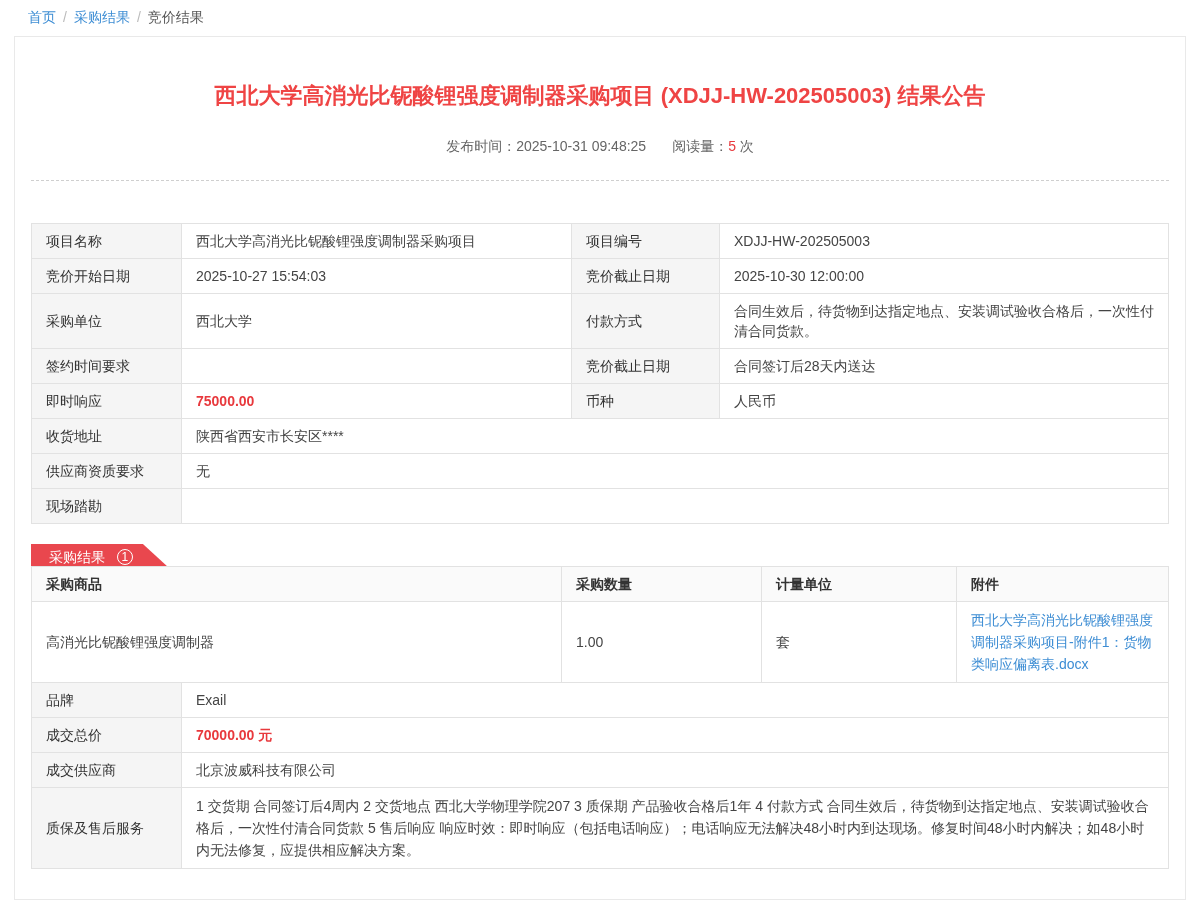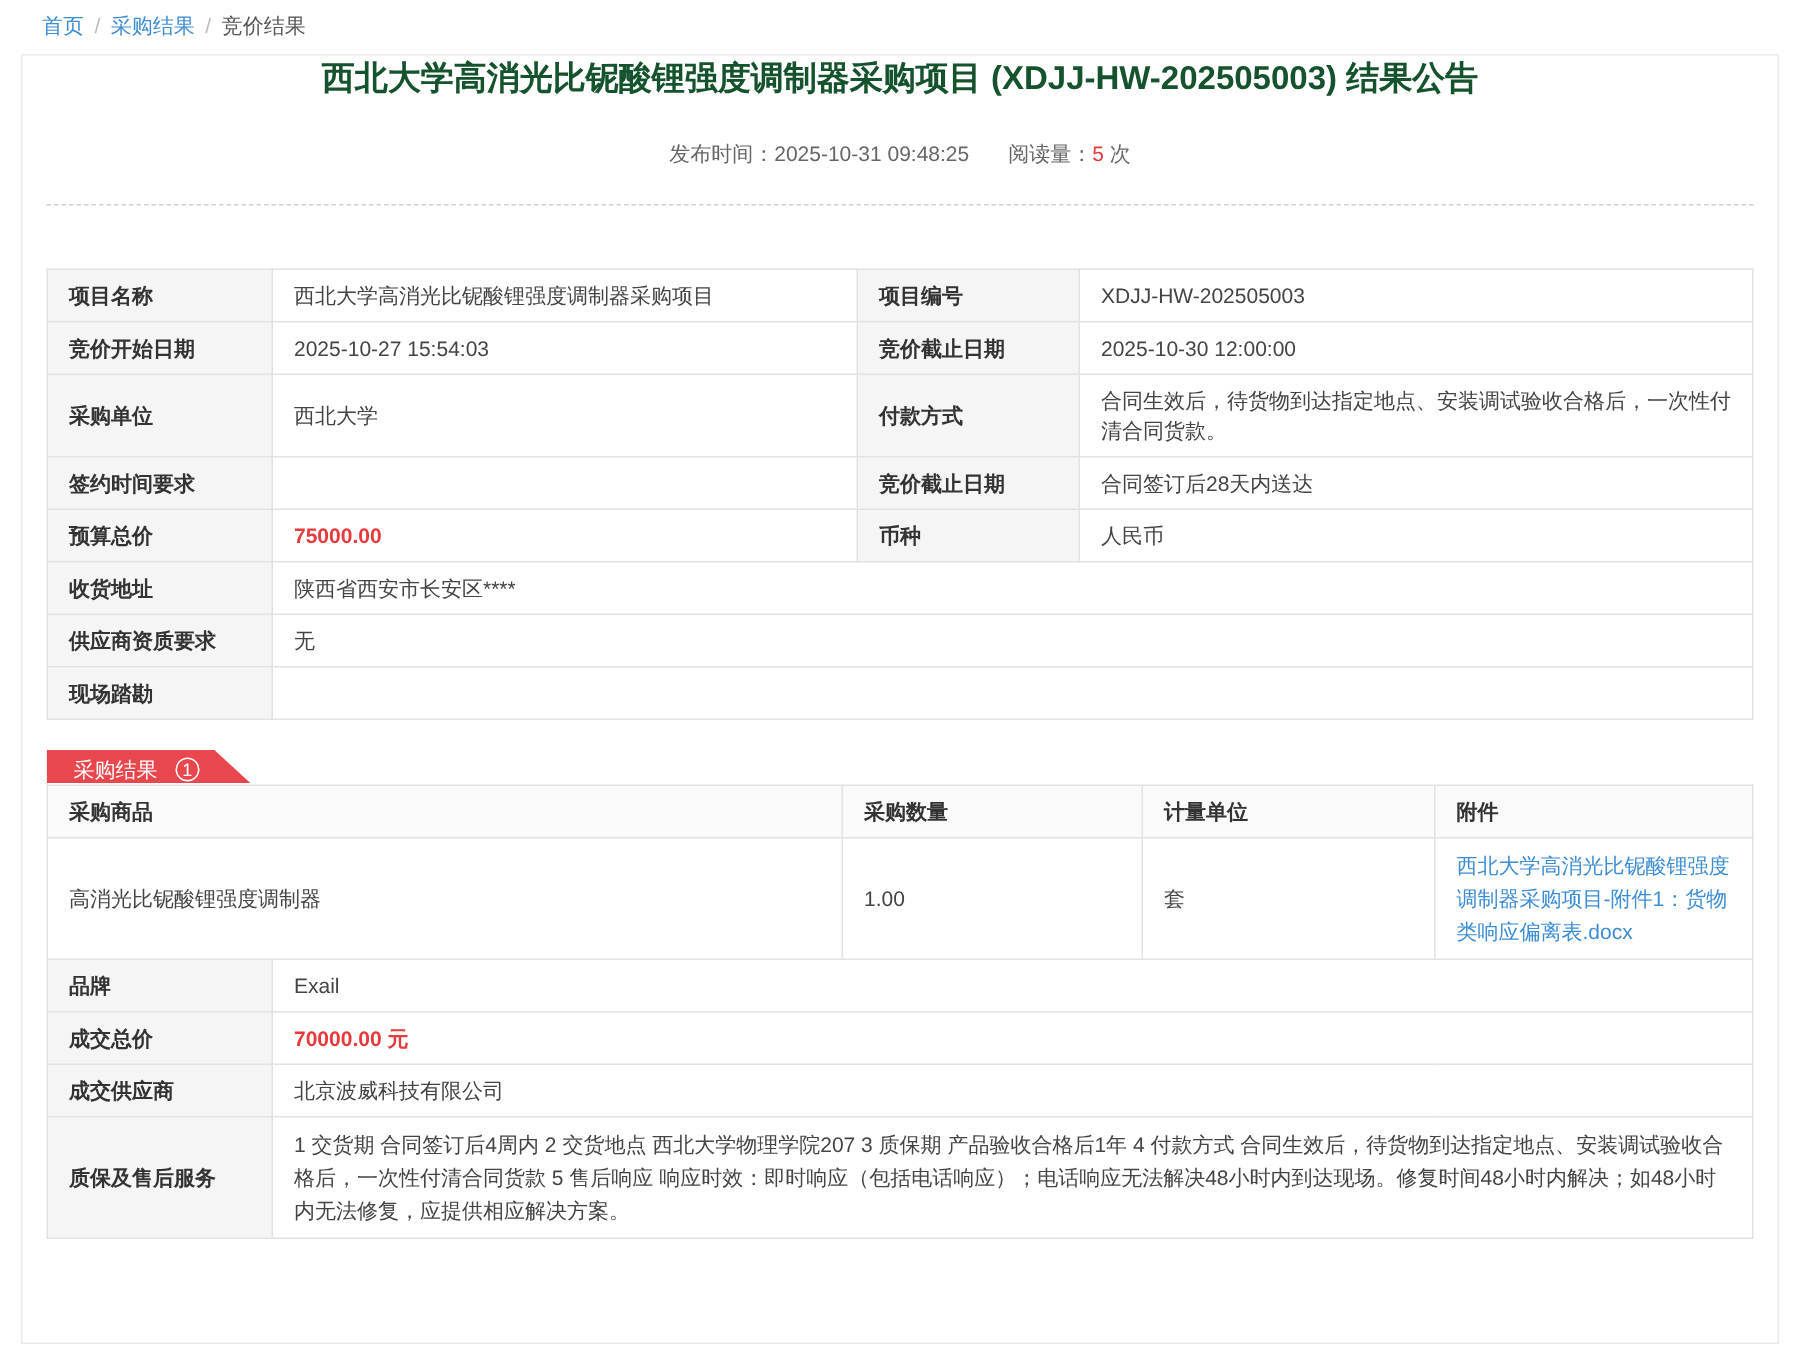--- a/index.html
+++ b/index.html
@@ -14,30 +14,30 @@
   }
   *{margin:0;padding:0;box-sizing:border-box;}
   html,body{width:1200px;height:900px;overflow:hidden;background:#ffffff;
     font-family:"Liberation Sans","DejaVu Sans",sans-serif;color:var(--text-dark);}
   .breadcrumb{padding:9px 0 0 28px;font-size:14px;color:#999;}
   .breadcrumb a{color:var(--link-blue);text-decoration:none;cursor:pointer;}
   .breadcrumb .sep{color:#bbb;margin:0 7px;}
   .breadcrumb .current{color:#555;}
   .card{margin:9px 14px 0 14px;border:1px solid #e9e9e9;background:#fff;
     padding:0 16px 30px 16px;min-height:860px;}
-  .article-title{text-align:center;font-size:22px;font-weight:700;color:#14532d;line-height:30px;}
+  .article-title{margin-top:44px;text-align:center;font-size:22px;font-weight:700;color:#ef4444;line-height:30px;}
   .article-meta{margin-top:27px;text-align:center;font-size:14px;color:var(--text-gray);
     padding-bottom:24px;border-bottom:1px dashed #cfcfcf;}
   .article-meta .gap{display:inline-block;width:26px;}
   .article-meta .views-count{color:var(--accent-red);}
   table{width:100%;border-collapse:collapse;table-layout:fixed;font-size:14px;}
   .info-table{margin-top:42px;}
   td,th{border:1px solid var(--border-gray);padding:7px 14px;line-height:20px;
     text-align:left;vertical-align:middle;word-break:break-all;}
-  td.lbl{background:var(--label-bg);font-weight:700;color:var(--text-dark);}
+  td.lbl{background:var(--label-bg);font-weight:400;color:var(--text-dark);}
   td.val{color:#444;}
   td.price{color:var(--accent-red);font-weight:700;}
   .ribbon{margin-top:20px;display:inline-block;background:var(--ribbon-red);color:#fff;
     font-size:14px;height:22px;line-height:27px;padding:0 34px 0 18px;
     clip-path:polygon(0 0,calc(100% - 24px) 0,100% 100%,0 100%);}
   .ribbon .num{display:inline-block;width:16px;height:16px;line-height:15px;border:1px solid #fff;
     border-radius:50%;text-align:center;font-size:12px;margin-left:8px;vertical-align:1px;}
   .result-table th{background:var(--header-bg);font-weight:700;color:var(--text-dark);}
   .result-table td.product-cell{height:75px;}
   a.attach{color:var(--link-blue);text-decoration:none;cursor:pointer;line-height:22px;display:inline-block;}
@@ -84,21 +84,21 @@
       <td class="lbl">付款方式</td>
       <td class="val">合同生效后，待货物到达指定地点、安装调试验收合格后，一次性付清合同货款。</td>
     </tr>
     <tr>
       <td class="lbl">签约时间要求</td>
       <td class="val"></td>
       <td class="lbl">竞价截止日期</td>
       <td class="val">合同签订后28天内送达</td>
     </tr>
     <tr>
-      <td class="lbl">预算总价</td>
+      <td class="lbl">即时响应</td>
       <td class="val price">75000.00</td>
       <td class="lbl">币种</td>
       <td class="val">人民币</td>
     </tr>
     <tr>
       <td class="lbl">收货地址</td>
       <td class="val" colspan="3">陕西省西安市长安区****</td>
     </tr>
     <tr>
       <td class="lbl">供应商资质要求</td>

